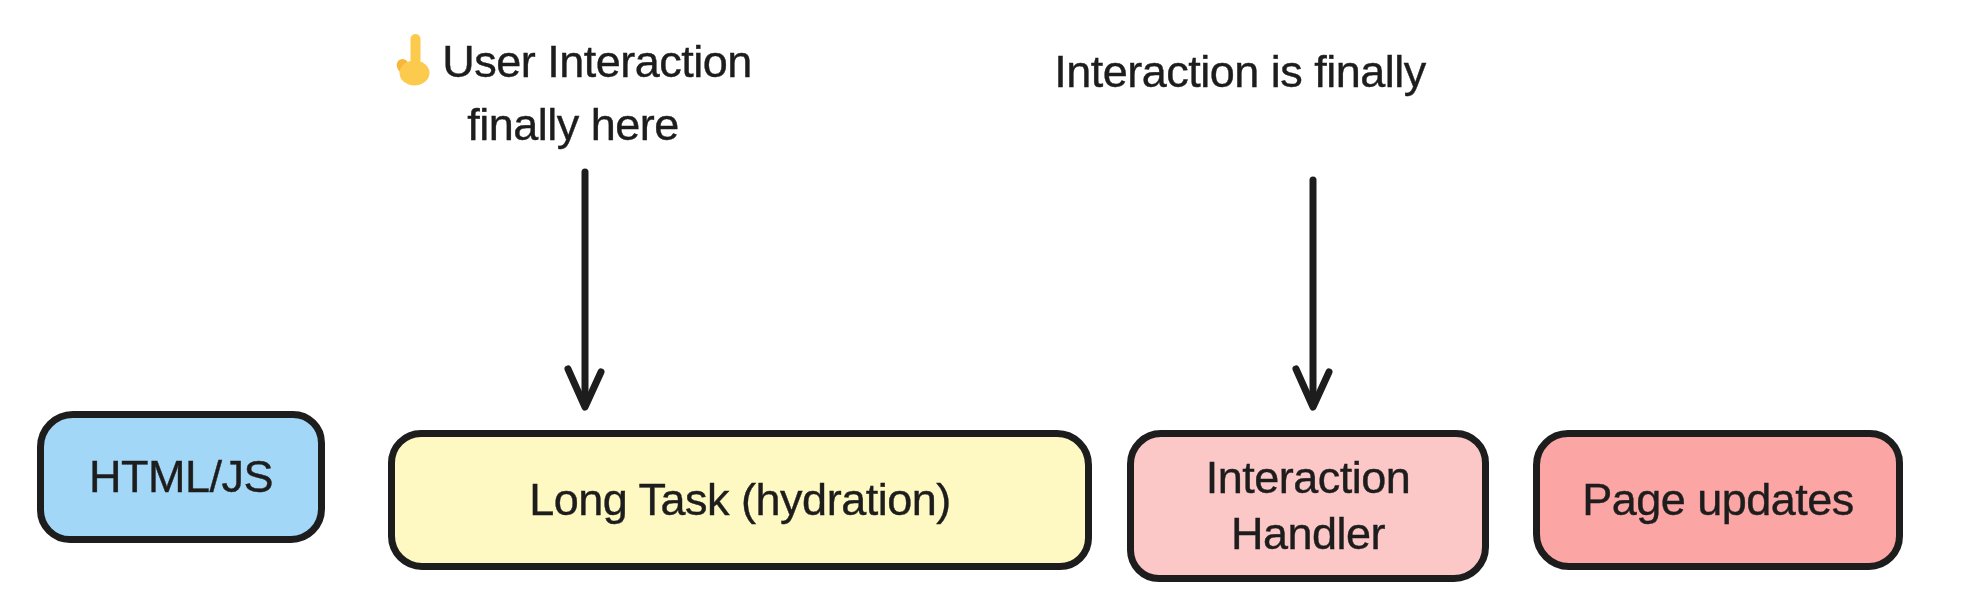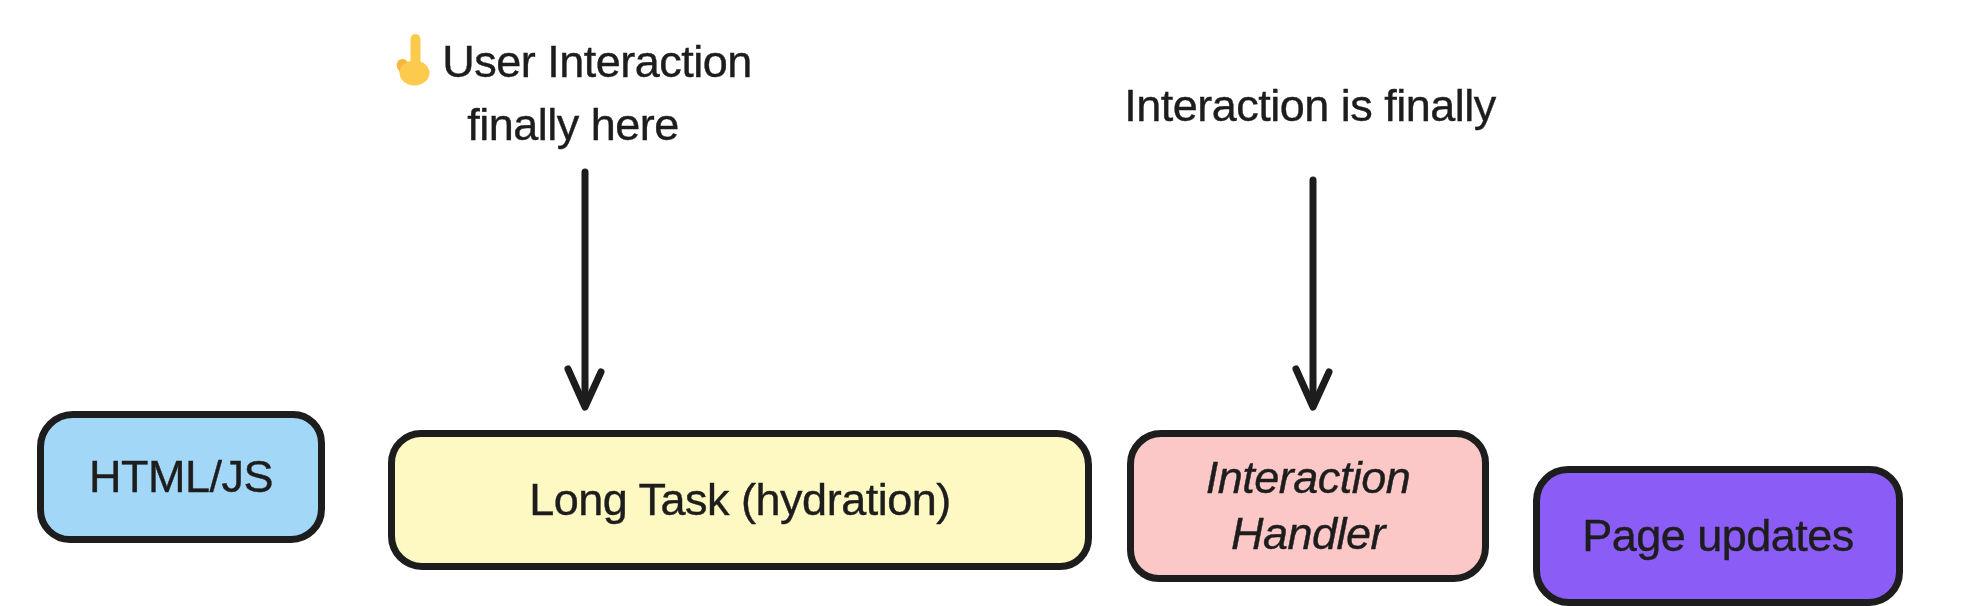--- a/index.html
+++ b/index.html
@@ -28,21 +28,21 @@
     position: absolute;
     width: 620px;
     text-align: center;
     font-size: 45px;
     line-height: 63px;
     letter-spacing: -0.5px;
     color: var(--ink);
     -webkit-text-stroke: 0.4px currentColor;
   }
   .note-1 { left: 263px; top: 30px; }
-  .note-2 { left: 1000px; top: 40px; margin-top: 34px; }
+  .note-2 { left: 930px; top: 40px; }
   .hand-icon {
     display: inline-block;
     vertical-align: -10px;
     margin-right: 8px;
     line-height: 0;
   }
   .hand-icon svg .hand-main { fill: var(--hand-emoji); }
   .hand-icon svg .hand-shade { fill: var(--hand-emoji-shade); }
   
   .overlay {
@@ -70,21 +70,21 @@
     border: 7px solid var(--ink);
     border-radius: 34px;
     font-size: 45px;
     line-height: 56px;
     letter-spacing: -0.5px;
     color: var(--ink);
     -webkit-text-stroke: 0.4px currentColor;
   }
   .box-1 { left: 37px;   top: 411px; width: 288px; height: 132px; border-radius: 36px 32px 34px 33px; }
   .box-2 { left: 388px;  top: 430px; width: 704px; height: 140px; border-radius: 33px 35px 32px 34px; }
-  .box-3 { left: 1127px; top: 430px; width: 362px; height: 152px; border-radius: 34px 33px 35px 32px; font-style: italic; }
+  .box-3 { left: 1127px; top: 430px; width: 362px; height: 152px; border-radius: 34px 33px 35px 32px; }
   .box-4 { left: 1533px; top: 430px; width: 370px; height: 140px; border-radius: 35px 33px 34px 36px; }
   .box-3 .box-label { width: 310px; }
 </style>
 </head>
 <body>
 
 <div class="canvas">
 
   <div class="note note-1">
     <div class="note-line">
@@ -119,17 +119,17 @@
   </div>
 
   <div class="box box-2" style="background-color: #fef9c3;">
     <span class="box-label">Long Task (hydration)</span>
   </div>
 
   <div class="box box-3" style="background-color: rgb(251, 200, 199);">
     <span class="box-label">Interaction Handler</span>
   </div>
 
-  <div class="box box-4" style="background-color: #8b5cf6; margin-top: 36px;">
+  <div class="box box-4" style="background-color: #fca5a5;">
     <span class="box-label">Page updates</span>
   </div>
 
 </div>
 
 </body></html>

